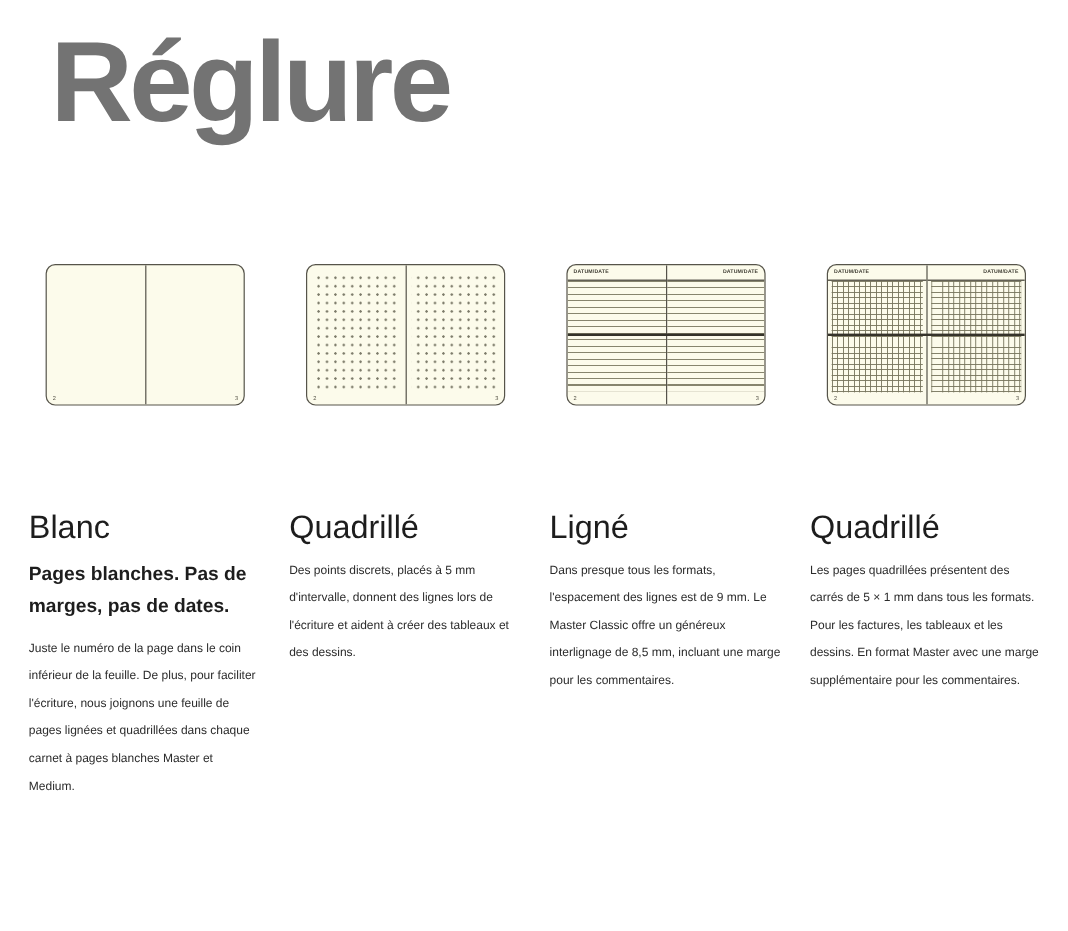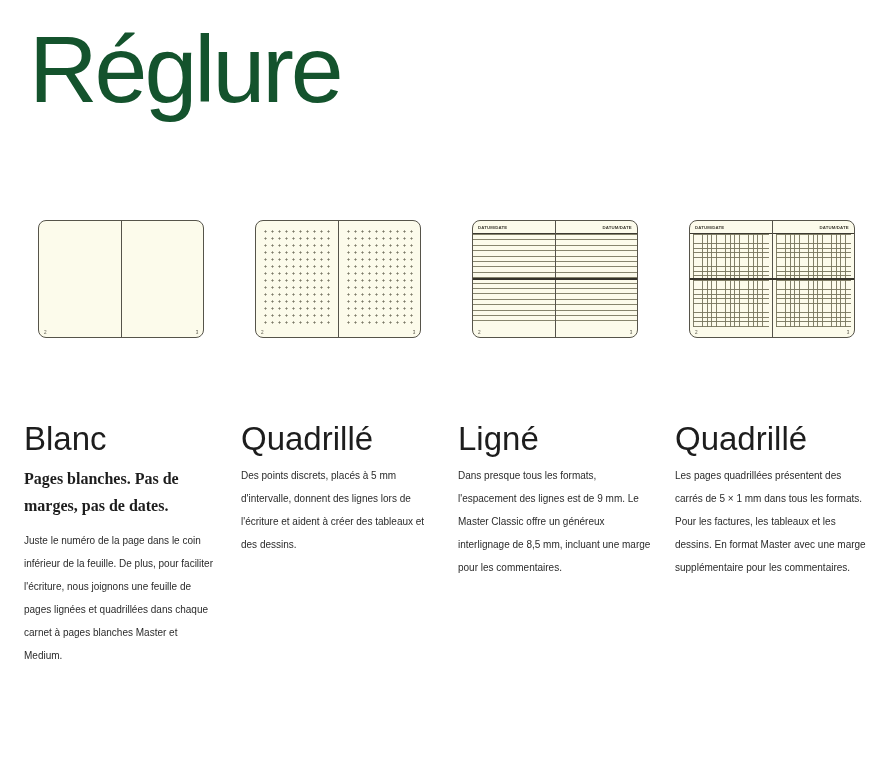--- a/index.html
+++ b/index.html
@@ -13,26 +13,26 @@
     color: #2b2b2b;
   }
   .page {
     width: 890px;
     height: 776px;
     padding-left: 24px;
     padding-right: 22px;
     box-sizing: border-box;
   }
   h1.title {
-    margin: 18px 0 0 5px;
+    margin: 18px 0 0 18px;
     font-size: 95px;
     line-height: 103px;
-    font-weight: 400;
+    font-weight: 700;
     letter-spacing: -3px;
-    color: #14532d;
+    color: #737373;
   }
   .grid {
     display: grid;
     grid-template-columns: repeat(4, 193px);
     column-gap: 24px;
     margin-top: 99px;
   }
   .col { min-width: 0; }
 
   
@@ -111,32 +111,31 @@
     left: 0; right: 0;
     top: 57px;
     height: 1.5px;
     background: #35332A;
     z-index: 2;
   }
 
   
   h2.heading {
     margin: 86px 0 0 0;
-    font-size: 33px;
+    font-size: 27px;
     line-height: 30px;
     font-weight: 400;
     color: #1d1d1d;
   }
   p.subtitle {
     margin: 11px 0 0 0;
     font-size: 16px;
     line-height: 27px;
     font-weight: 700;
     color: #1d1d1d;
-    font-family: Liberation Serif, serif;
   }
   p.body {
     margin: 10px 0 0 0;
     font-size: 10px;
     line-height: 23px;
     font-weight: 400;
     color: #2b2b2b;
   }
 </style>
 </head>

